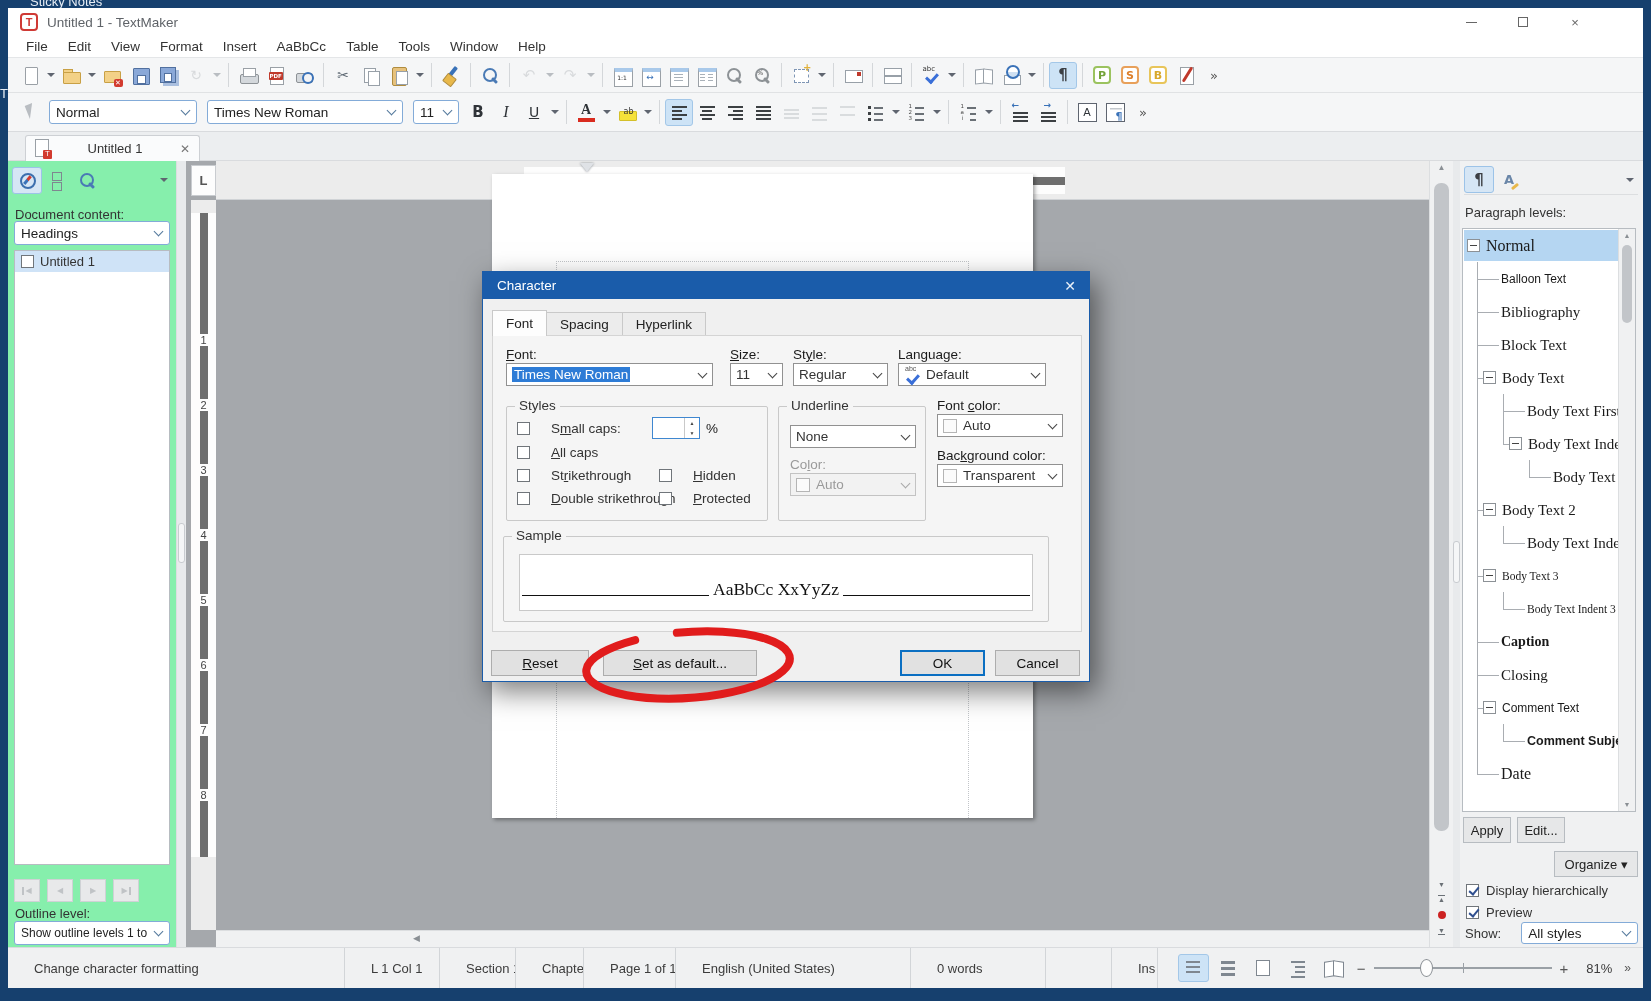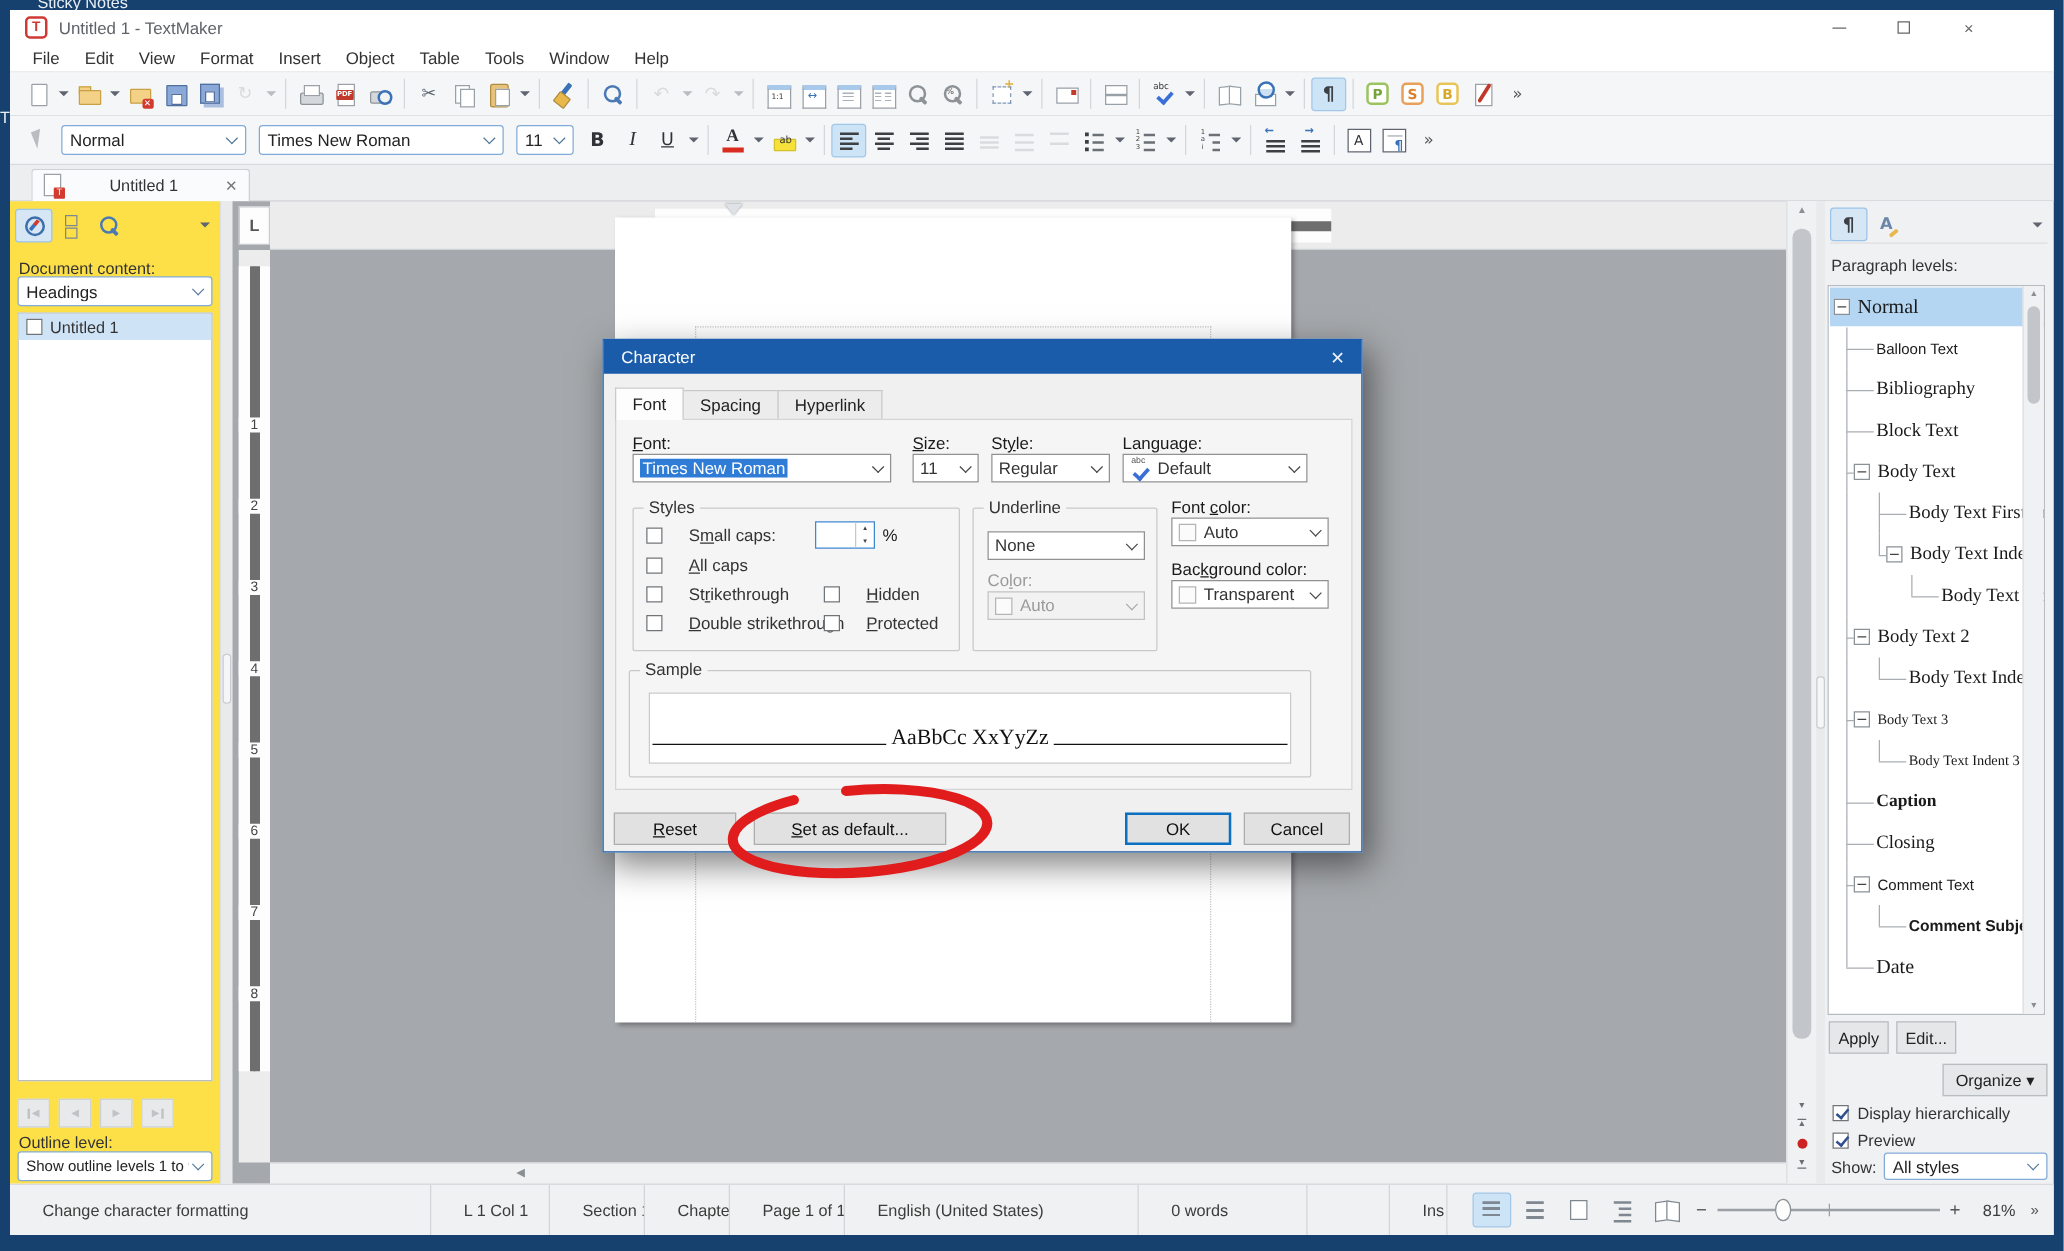--- a/index.html
+++ b/index.html
@@ -124,21 +124,21 @@
   .combo{display:flex;align-items:center;height:24px;background:#fff;border:1px solid #83abd8;border-radius:3px;padding:0 6px;font-size:13.5px;color:#222}
   .combo .cv{flex:1;overflow:hidden;white-space:nowrap}
   .chev{width:7px;height:7px;border-right:1.6px solid #53789c;border-bottom:1.6px solid #53789c;transform:rotate(45deg);margin:-3px 1px 0 4px;flex:none}
   
   .tabbar{position:absolute;left:0;top:124px;width:100%;height:29px;background:#eceef0;border-bottom:1px solid #d9dbde}
   .doctab{position:absolute;left:17px;top:3px;width:175px;height:26px;background:#fafbfc;border:1px solid #cdd0d4;border-bottom:none;border-radius:3px 3px 0 0;display:flex;align-items:center;padding:0 6px}
   .doctab .lbl{flex:1;text-align:center;font-size:13px;color:#333}
   .doctab .x{color:#777;font-size:12px;padding:0 3px;background:none;border:none}
   
   .content{position:absolute;left:0;top:153px;width:100%;height:786px}
-  .lpanel{position:absolute;left:0;top:0;width:169px;height:100%;background:#fde047;border-right:1px solid #dcdee0}
+  .lpanel{position:absolute;left:0;top:0;width:169px;height:100%;background:#86efac;border-right:1px solid #dcdee0}
   .lp-toolbar{position:absolute;left:4px;top:4px;right:4px;height:30px;display:flex;align-items:center}
   .lp-btn{width:30px;height:27px;border:1px solid transparent;border-radius:3px;background:none;display:flex;align-items:center;justify-content:center;padding:0}
   .lp-btn.act{background:#d6e6f5;border-color:#9cc3e8}
   .lp-dd{margin-left:auto;background:none;border:none;padding:4px}
   .lp-dd::after{content:"";display:block;border-left:4px solid transparent;border-right:4px solid transparent;border-top:4px solid #5f6570}
   .lp-label{position:absolute;left:7px;font-size:13px;color:#333}
   .lp-combo{position:absolute;left:6px;right:6px}
   .listbox{position:absolute;left:6px;top:89px;right:6px;bottom:82px;background:#fff;border:1px solid #b7bcc1}
   .lb-item{display:flex;align-items:center;height:21px;padding-left:6px;background:#cfe3f7;font-size:13px}
   .cbx{width:13px;height:13px;background:#fff;border:1px solid #70757a;flex:none;position:relative}
@@ -198,21 +198,21 @@
   .b{font-weight:bold}
   .srow.sel::before{content:"";position:absolute;left:1px;right:-18px;top:1px;bottom:1px;background:#b5d6f2;z-index:1}
   .sel-dd{position:absolute;right:-22px;top:2px;width:19px;height:29px;background:#e4e6e8;border:1px solid #aeb2b7;z-index:3}
   .sel-dd::after{content:"";position:absolute;left:5px;top:12px;border-left:4px solid transparent;border-right:4px solid transparent;border-top:5px solid #444}
   .tree-scroll{position:absolute;right:0;top:0;bottom:0;width:17px;background:#f0f1f2;border-left:1px solid #dcdee0;z-index:4}
   .tree-scroll .up,.tree-scroll .dn{position:absolute;left:0;width:100%;text-align:center;font-size:7px;color:#8a8f94;background:none;border:none}
   .tree-scroll .up{top:3px}.tree-scroll .dn{bottom:3px}
   .tree-scroll .th{position:absolute;left:3px;top:16px;width:10px;height:78px;background:#c2c5c9;border-radius:5px}
   .rp-btn{position:absolute;height:26px;background:#e6e7e8;border:1px solid #b7bcc1;font-size:13px;font-family:inherit;color:#222}
   .rp-check{position:absolute;left:6px;display:flex;align-items:center;gap:7px;font-size:13px}
-  .rp-showrow{position:absolute;left:5px;right:4px;bottom:3px;display:flex;align-items:center;gap:6px;font-size:13px}
+  .rp-showrow{position:absolute;left:5px;right:4px;bottom:3px;display:flex;align-items:center;gap:20px;font-size:13px}
   .rp-showrow .combo{flex:1;height:22px}
   
   .statusbar{position:absolute;left:0;top:939px;width:100%;height:41px;background:#f0f1f2;border-top:1px solid #d9dbde;font-size:13px;color:#3c3c3c}
   .sb-left{position:absolute;left:0;top:0;height:100%;display:flex;align-items:stretch}
   .sb-seg{display:flex;align-items:center;padding-left:26px;border-right:1px solid #d2d5d8;white-space:nowrap;overflow:hidden}
   .sb-seg:first-child{padding-left:26px}
   .sb-right{position:absolute;right:12px;top:0;height:100%;display:flex;align-items:center;gap:4px}
   .vbtn{width:31px;height:28px;border:1px solid transparent;border-radius:3px;background:none;display:flex;align-items:center;justify-content:center;padding:0}
   .vbtn.act{background:#cde3f6;border-color:#a3c7e8}
   .vic{position:relative;width:20px;height:20px}
@@ -283,21 +283,21 @@
         </span>
       <span class="wctrl wclose">×</span>
     </div>
 
     <div class="menubar" id="menubar">
         <button class="menu-item">File</button>
         <button class="menu-item">Edit</button>
         <button class="menu-item">View</button>
         <button class="menu-item">Format</button>
         <button class="menu-item">Insert</button>
-        <button class="menu-item">Object</button>
+        <button class="menu-item">AaBbCc</button>
         <button class="menu-item">Table</button>
         <button class="menu-item">Tools</button>
         <button class="menu-item">Window</button>
         <button class="menu-item">Help</button>
       </div>
 
     <div class="toolbar" id="main-toolbar">
         <span class="tbwrap">
           <button class="tbbtn">
             <span class="ic i-new"></span>

